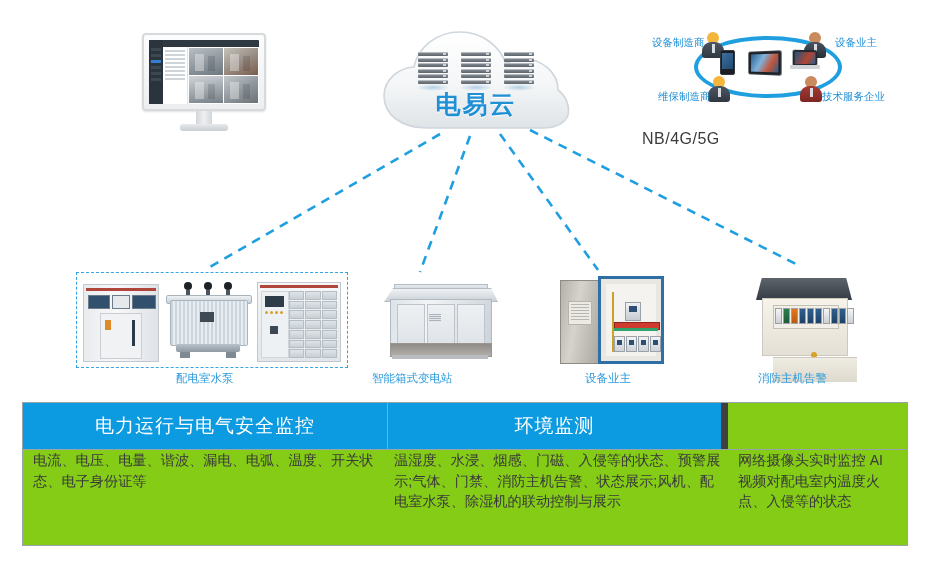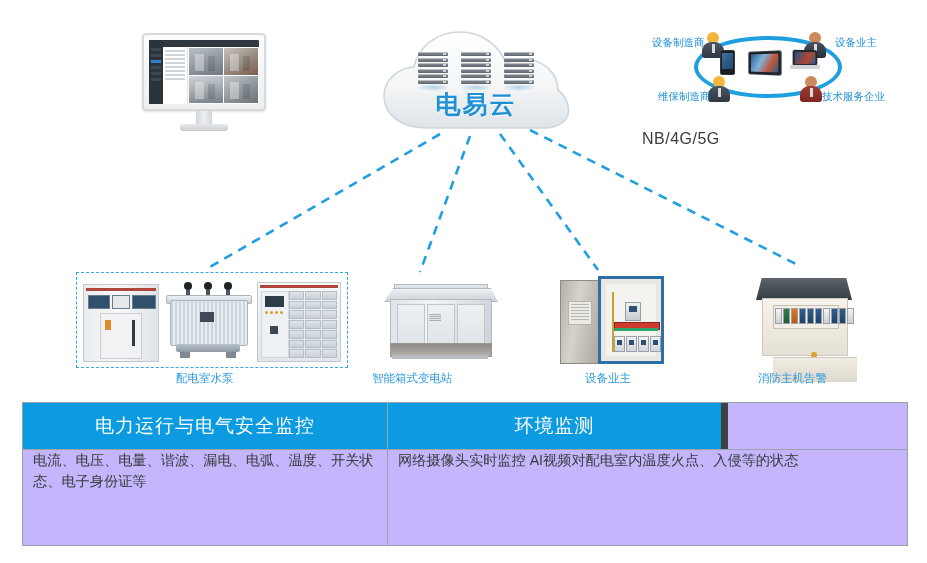--- a/index.html
+++ b/index.html
@@ -213,21 +213,21 @@
   .tbox .latch{position:absolute;left:48px;top:53px;width:6px;height:6px;border-radius:50%;background:#d8a12c;}
 
   .dev-label{position:absolute;font-size:11.5px;color:#2e9bdc;white-space:nowrap;}
   #lbl-room{left:176px;top:371px;}
   #lbl-sub{left:372px;top:371px;}
   #lbl-box{left:585px;top:371px;}
   #lbl-term{left:758px;top:371px;}
 
   
   #feature-table{left:22px;top:402px;width:886px;height:144px;
-     border:1px solid #9aa3ab;box-sizing:border-box;display:flex;flex-direction:column;background:#c4b5fd;}
+     border:1px solid #9aa3ab;box-sizing:border-box;display:flex;flex-direction:column;background:#84cc16;}
   .tbl-head{display:flex;height:46px;}
   .tbl-head > div{background:#0c9ae0;color:#fff;display:flex;align-items:center;justify-content:center;
      font-size:19px;letter-spacing:1px;box-sizing:border-box;}
   .tbl-head .c1{width:365px;border-right:1px solid #9aa3ab;}
   .tbl-head .c2{width:340px;border-right:7px solid #404040;}
   .tbl-head .c3{flex:1;}
   .tbl-body{display:flex;flex:1;border-top:1px solid #9aa3ab;}
   .tbl-body > div{box-sizing:border-box;padding:0 10px 10px 10px;font-size:14.2px;line-height:1.45;color:#3a3a3a;}
   .tbl-body .c1{width:365px;border-right:1px solid #9aa3ab;}
   .tbl-body .c2{width:340px;border-right:1px solid #9aa3ab;padding-left:6px;padding-right:4px;}
@@ -496,17 +496,18 @@
   <div class="dev-label" id="lbl-box">设备业主</div>
   <div class="dev-label" id="lbl-term">消防主机告警</div>
 
   <div class="abs" id="feature-table">
     <div class="tbl-head">
       <div class="c1">电力运行与电气安全监控</div>
       <div class="c2">环境监测</div>
     </div>
     <div class="tbl-body">
       <div class="c1">电流、电压、电量、谐波、漏电、电弧、温度、开关状态、电子身份证等</div>
+      <div class="c2">温湿度、水浸、烟感、门磁、入侵等的状态、预警展示;气体、门禁、消防主机告警、状态展示;风机、配电室水泵、除湿机的联动控制与展示</div>
       <div class="c3">网络摄像头实时监控 AI视频对配电室内温度火点、入侵等的状态</div>
     </div>
   </div>
 
 </div>
 
 </body></html>

